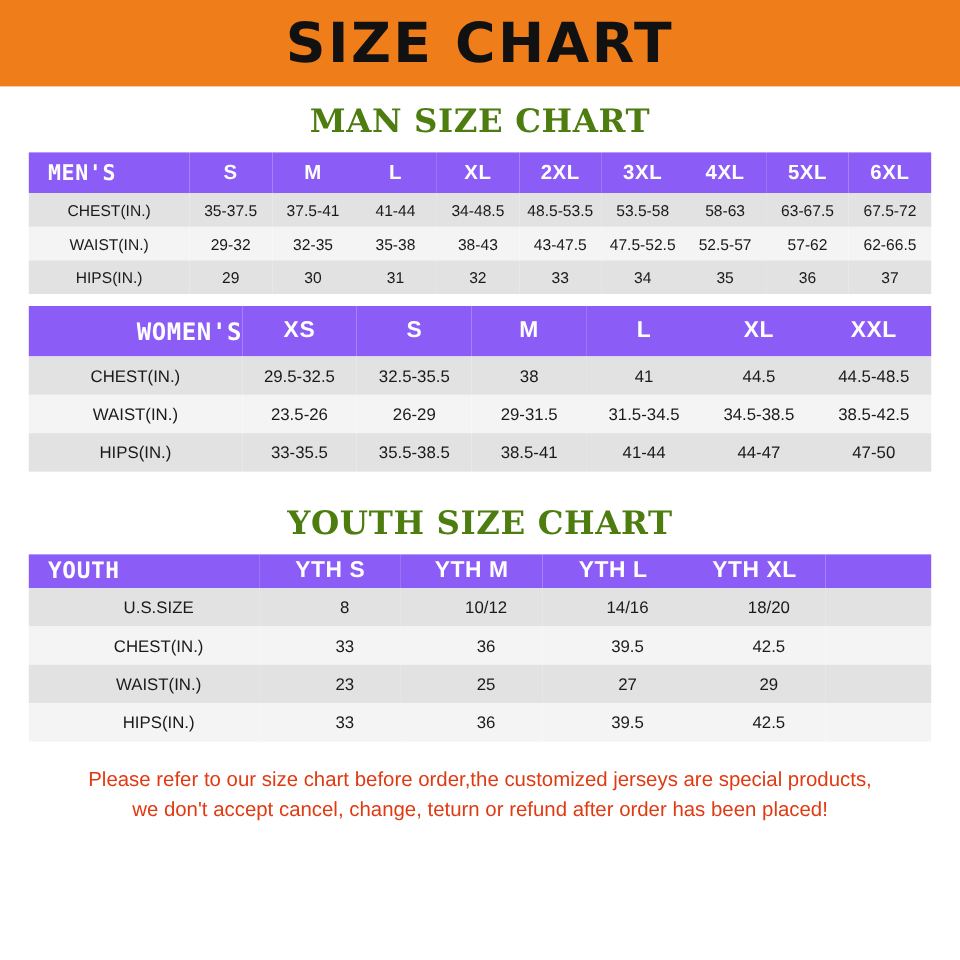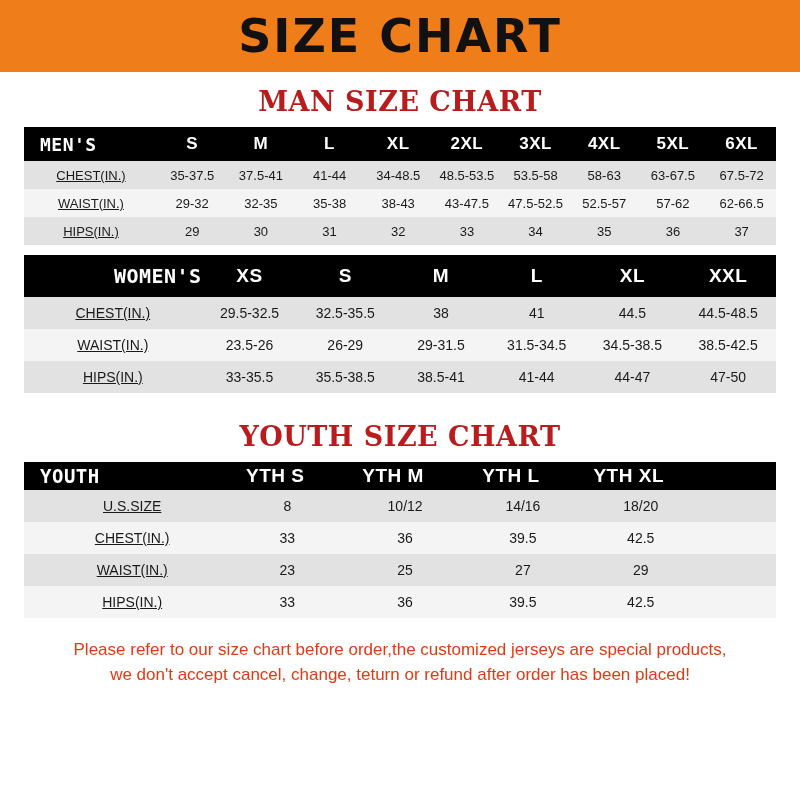--- a/index.html
+++ b/index.html
@@ -40,58 +40,57 @@
   }
   .content {
     padding: 0 24px;
     box-sizing: border-box;
   }
   .section-title {
     text-align: center;
     font-family: "DejaVu Serif", serif;
     font-weight: bold;
     font-size: 27px;
-    color: #b91c1c;
+    color: #4d7c0f;
     letter-spacing: 0.5px;
   }
   .t-man { margin-top: 14px; }
   .t-women { margin-top: 26px; }
   .t-youth { margin-top: 28px; }
 
   table.chart {
     width: 100%;
     border-collapse: collapse;
     margin-top: 10px;
     table-layout: fixed;
   }
   table.chart th, table.chart td {
     text-align: center;
     font-family: "Liberation Sans", sans-serif;
     color: #1a1a1a;
     padding: 0;
   }
   
   table.chart thead tr {
-    background: #000000;
+    background: #8b5cf6;
   }
   table.chart thead th {
     color: #ffffff;
     font-weight: bold;
     letter-spacing: 0.5px;
   }
   table.chart thead th.rowlab {
     text-align: left;
     padding-left: 16px;
     font-family: "DejaVu Sans Mono", monospace;
     font-weight: bold;
   }
   table.chart tbody td.rowlab {
     text-align: center;
     font-family: "Liberation Sans", sans-serif;
-    text-decoration: underline;
   }
   
   #men-table thead th { height: 34px; font-size: 17px; }
   #men-table thead th.rowlab { font-size: 18px; }
   #men-table tbody td { height: 28px; font-size: 13px; }
   #men-table tbody tr:nth-child(odd) { background: #e2e2e2; }
   #men-table tbody tr:nth-child(even) { background: #f4f4f4; }
 
   
   #women-table thead th { height: 42px; font-size: 19px; }

